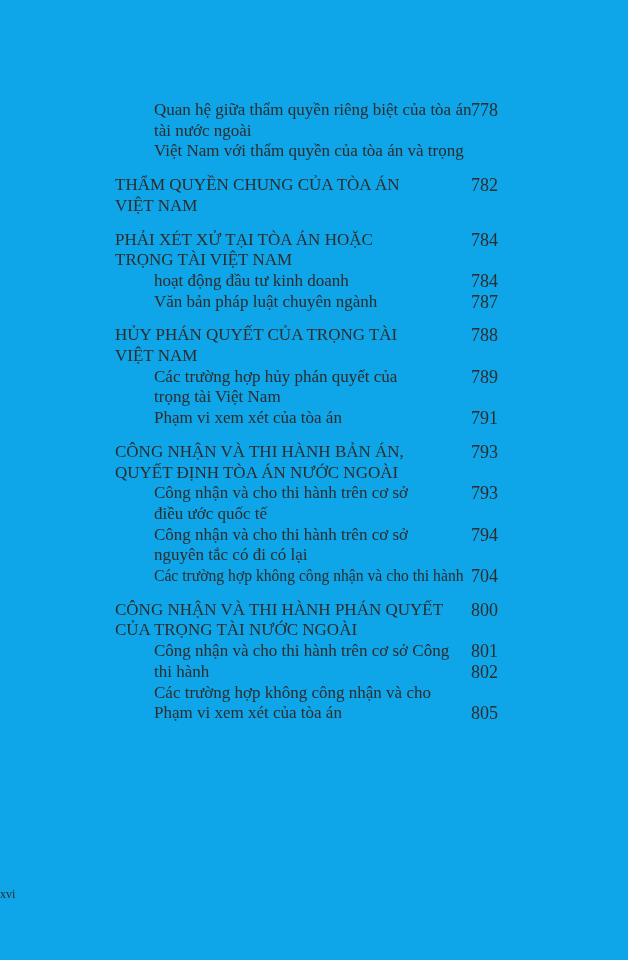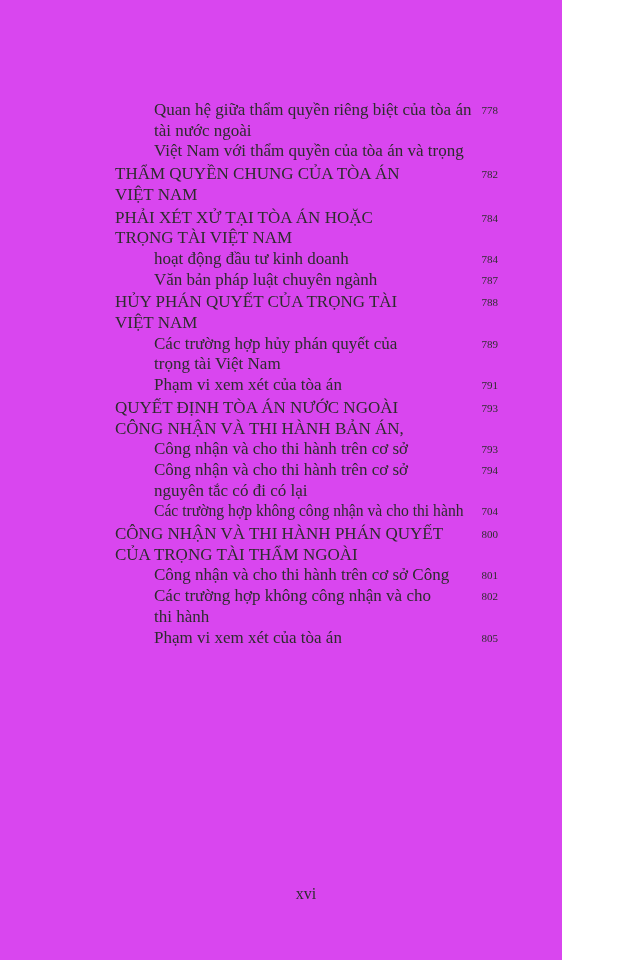--- a/index.html
+++ b/index.html
@@ -2,66 +2,66 @@
 <html><head>
 <meta charset="utf-8">
 <style>
   html, body {
     margin: 0;
     padding: 0;
     background: #ffffff;
   }
   .page {
     position: relative;
-    width: 562px;
+    width: 628px;
     height: 960px;
-    background: #d946ef;
+    background: #0ea5e9;
     overflow: hidden;
     font-family: "Liberation Serif", "DejaVu Serif", serif;
     color: #2d2d2d;
   }
   .toc {
     position: absolute;
     left: 115px;
     top: 100px;
     width: 383px; 
   }
   .entry {
     position: relative;
   }
   .entry.l1 {
-    margin-top: 2px;
+    margin-top: 13px;
   }
   .entry.l2 .lines {
     padding-left: 39px;
   }
   .line {
     font-size: 17px;
     line-height: 20.7px;
     white-space: nowrap;
   }
   .entry.condensed .line {
     transform: scaleX(0.92);
     transform-origin: 0 50%;
   }
   .pagenum {
     position: absolute;
     top: 0;
     right: 0;
-    font-size: 11px;
+    font-size: 18px;
     line-height: 20.7px;
     text-align: right;
   }
   .footer {
     position: absolute;
     top: 884px;
     left: 0;
     width: 612px; 
-    text-align: center;
-    font-size: 16px;
+    text-align: left;
+    font-size: 12px;
     line-height: 20px;
   }
 </style>
 </head>
 <body>
 
 <div class="page">
   <div class="toc" id="toc-root">
       <div class="entry l2">
         <div class="lines">
@@ -112,61 +112,62 @@
         <div class="pagenum">789</div>
       </div>
       <div class="entry l2">
         <div class="lines">
           <div class="line">Phạm vi xem xét của tòa án</div>
         </div>
         <div class="pagenum">791</div>
       </div>
       <div class="entry l1">
         <div class="lines">
+          <div class="line">CÔNG NHẬN VÀ THI HÀNH BẢN ÁN,</div>
           <div class="line">QUYẾT ĐỊNH TÒA ÁN NƯỚC NGOÀI</div>
-          <div class="line">CÔNG NHẬN VÀ THI HÀNH BẢN ÁN,</div>
         </div>
         <div class="pagenum">793</div>
       </div>
       <div class="entry l2">
         <div class="lines">
           <div class="line">Công nhận và cho thi hành trên cơ sở</div>
+          <div class="line">điều ước quốc tế</div>
         </div>
         <div class="pagenum">793</div>
       </div>
       <div class="entry l2">
         <div class="lines">
           <div class="line">Công nhận và cho thi hành trên cơ sở</div>
           <div class="line">nguyên tắc có đi có lại</div>
         </div>
         <div class="pagenum">794</div>
       </div>
       <div class="entry l2 condensed">
         <div class="lines">
           <div class="line">Các trường hợp không công nhận và cho thi hành</div>
         </div>
         <div class="pagenum">704</div>
       </div>
       <div class="entry l1">
         <div class="lines">
           <div class="line">CÔNG NHẬN VÀ THI HÀNH PHÁN QUYẾT</div>
-          <div class="line">CỦA TRỌNG TÀI THẨM NGOÀI</div>
+          <div class="line">CỦA TRỌNG TÀI NƯỚC NGOÀI</div>
         </div>
         <div class="pagenum">800</div>
       </div>
       <div class="entry l2">
         <div class="lines">
           <div class="line">Công nhận và cho thi hành trên cơ sở Công</div>
         </div>
         <div class="pagenum">801</div>
       </div>
       <div class="entry l2">
         <div class="lines">
+          <div class="line">thi hành</div>
           <div class="line">Các trường hợp không công nhận và cho</div>
-          <div class="line">thi hành</div>
         </div>
         <div class="pagenum">802</div>
       </div>
       <div class="entry l2">
         <div class="lines">
           <div class="line">Phạm vi xem xét của tòa án</div>
         </div>
         <div class="pagenum">805</div>
       </div>
     </div>

